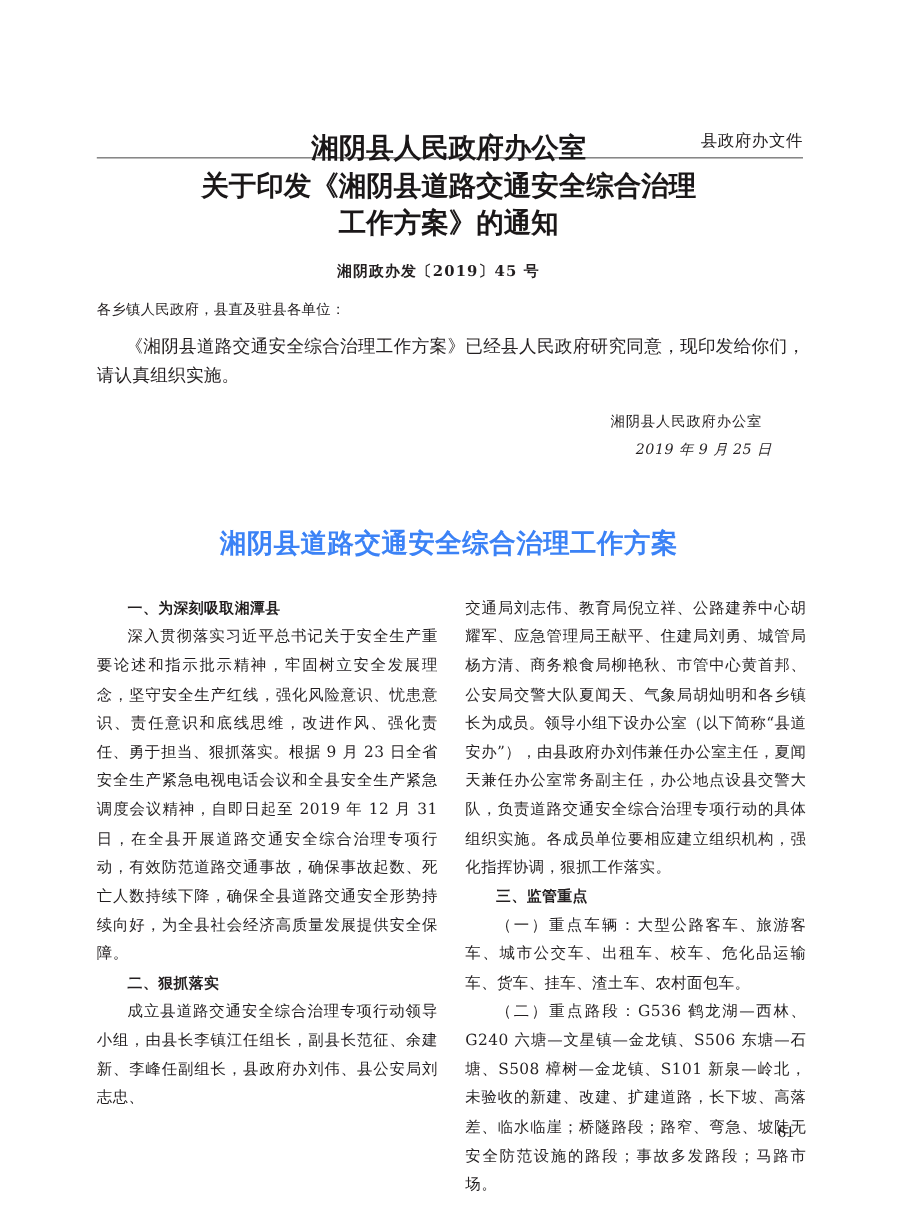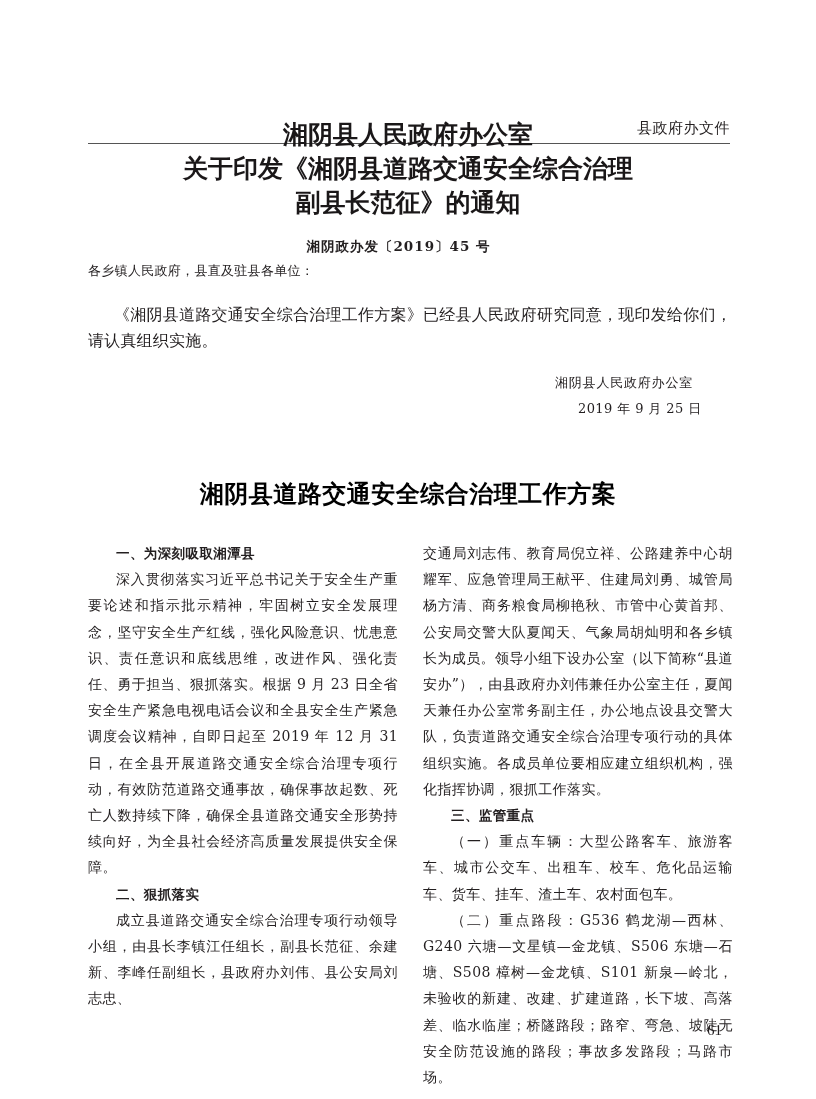--- a/index.html
+++ b/index.html
@@ -52,21 +52,21 @@
       width: 797px;
       top: 238px;
       text-align: center;
       font-size: 13.5px;
       font-weight: bold;
       letter-spacing: 1px;
     }
     .addressee {
       position: absolute;
       left: 88px;
-      top: 262px;
+      top: 272px;
       font-size: 13px;
       letter-spacing: 0.3px;
       font-family: Liberation Mono, monospace;
     }
     .intro-para {
       position: absolute;
       left: 88px;
       top: 302px;
       width: 644px;
       font-size: 16px;
@@ -81,31 +81,32 @@
       top: 374px;
       font-size: 13px;
       letter-spacing: 0.8px;
     }
     .issue-date {
       position: absolute;
       left: 578px;
       top: 400px;
       font-size: 13px;
       letter-spacing: 0.4px;
+      font-style: italic;
     }
     .plan-title {
       position: absolute;
       left: 0;
       width: 816px;
       top: 478px;
       text-align: center;
       font-weight: bold;
       font-size: 24px;
       letter-spacing: 0.5px;
-      color: #000000;
+      color: #3b82f6;
     }
     .column {
       position: absolute;
       top: 540px;
       width: 310px;
       font-size: 14px;
       line-height: 26.2px;
       text-align: justify;
       letter-spacing: 0.4px;
     }
@@ -138,21 +139,21 @@
 </head>
 <body>
 
 <div class="header-bar">
   <span class="header-label">县政府办文件</span>
 </div>
 
 <div class="notice-title">
   <div>湘阴县人民政府办公室</div>
   <div>关于印发《湘阴县道路交通安全综合治理</div>
-  <div>副县长范征》的通知</div>
+  <div>工作方案》的通知</div>
 </div>
 
 <div class="doc-number">湘阴政办发〔2019〕45 号</div>
 
 <div class="addressee">各乡镇人民政府，县直及驻县各单位：</div>
 
 <div class="intro-para">《湘阴县道路交通安全综合治理工作方案》已经县人民政府研究同意，现印发给你们，请认真组织实施。</div>
 
 <div class="issuer">湘阴县人民政府办公室</div>
 <div class="issue-date">2019 年 9 月 25 日</div>

